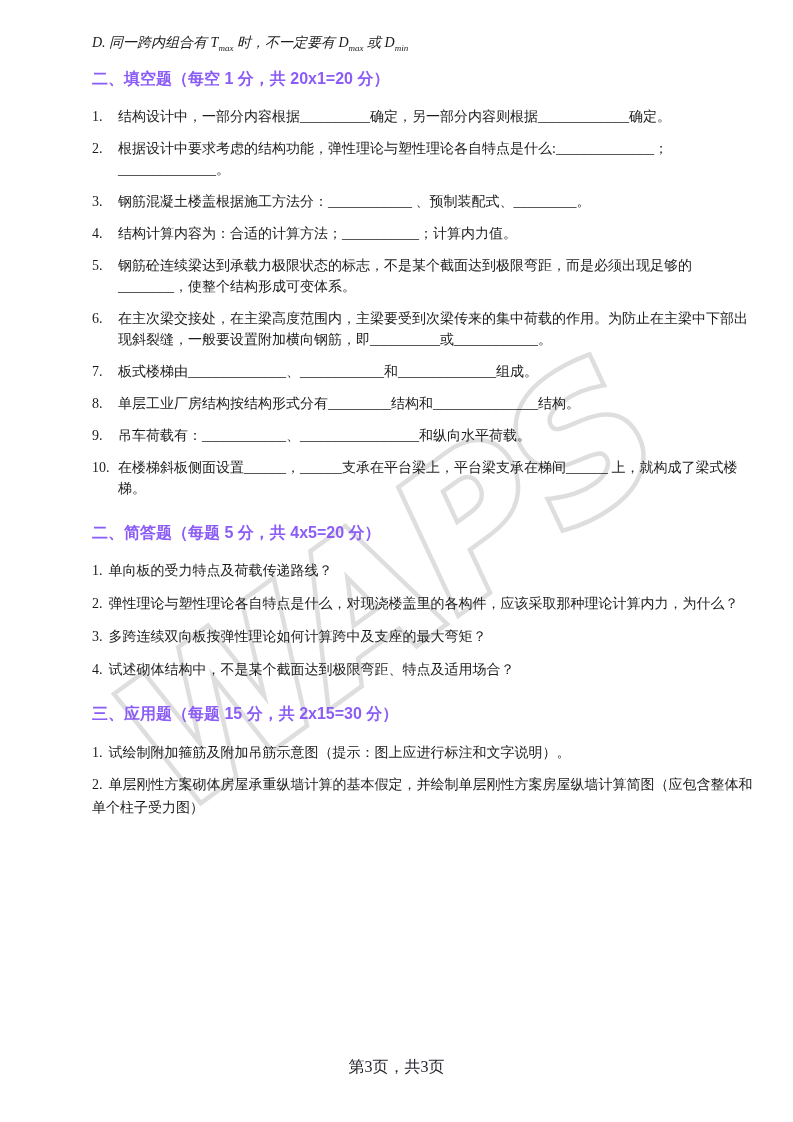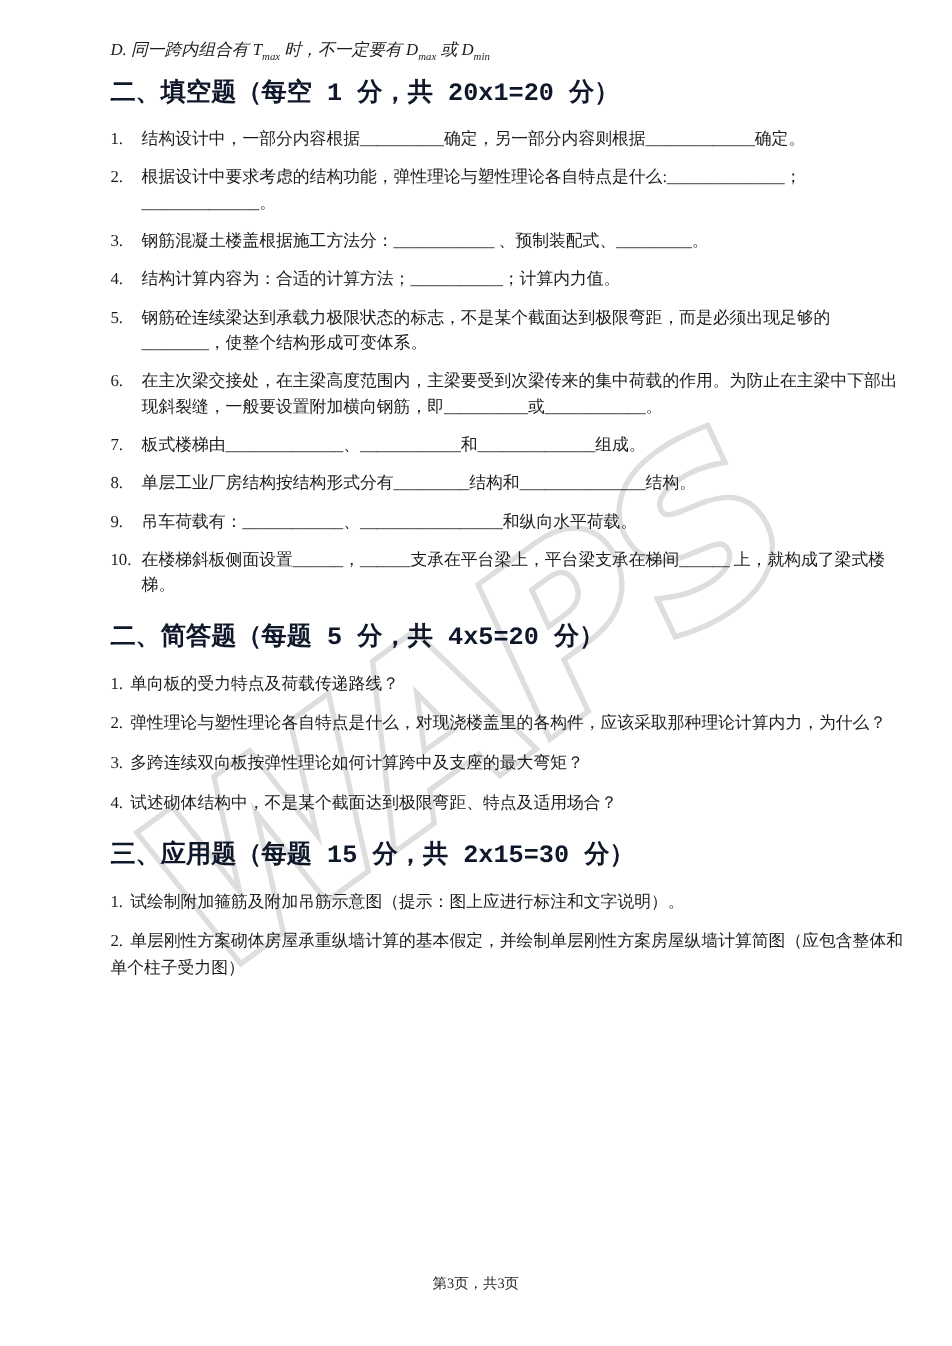--- a/index.html
+++ b/index.html
@@ -27,24 +27,24 @@
   .choice-line {
     margin: 2px 0 16px 0;
     line-height: 21px;
     font-style: italic;
   }
   .choice-line sub {
     font-size: 9px;
     line-height: 0;
   }
   h2.sec-title {
-    font-family: Liberation Mono, monospace;
-    font-size: 21px;
+    font-family: Liberation Sans, sans-serif;
+    font-size: 16px;
     font-weight: bold;
-    color: #0f172a;
+    color: #8b5cf6;
     margin: 0 0 17px 0;
     line-height: 20px;
   }
   h2.sec-mid { margin-top: 24px; }
   .fill-item {
     display: flex;
     margin-bottom: 11px;
     line-height: 21px;
   }
   .fill-item .no {
@@ -65,21 +65,21 @@
     margin-bottom: 9px;
     line-height: 23px;
     overflow-wrap: anywhere;
   }
   .app-item .no { margin-right: 6px; }
   .footer {
     position: absolute;
     left: 0; right: 0;
     bottom: 44px;
     text-align: center;
-    font-size: 12px;
+    font-size: 16px;
     color: #26262e;
     z-index: 1;
   }
 </style>
 </head>
 <body>
 
 <div class="page">
 
   <svg class="watermark-svg" width="793" height="1122" viewBox="0 0 793 1122">

